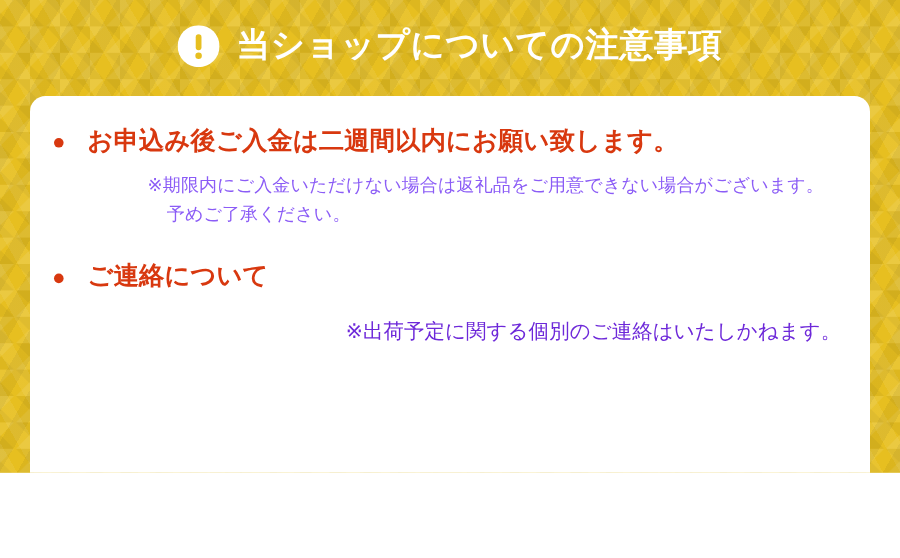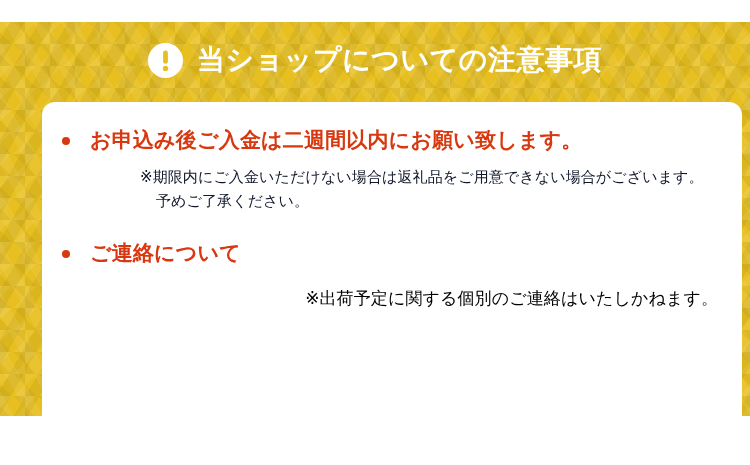--- a/index.html
+++ b/index.html
@@ -22,21 +22,20 @@
     box-sizing: border-box;
     background-color: #E7BF20;
     background-image:
       linear-gradient(135deg, rgba(255,255,255,0.085) 25%, transparent 25%,
                       transparent 75%, rgba(255,255,255,0.085) 75%),
       linear-gradient(45deg, rgba(0,0,0,0.045) 25%, transparent 25%,
                       transparent 75%, rgba(0,0,0,0.045) 75%);
     background-size: 25px 22px, 25px 22px;
     background-position: 0 0, 0 0;
     overflow: hidden;
-    margin-top: 22px;
   }
   
   .banner::before {
     content: "";
     position: absolute;
     inset: 0;
     background-image:
       repeating-linear-gradient(60deg,
         rgba(255,255,255,0.07) 0 12.5px,
         rgba(0,0,0,0.0) 12.5px 25px),
@@ -69,21 +68,21 @@
     font-size: 28px;
     font-weight: bold;
     letter-spacing: 0.5px;
     line-height: 1;
     white-space: nowrap;
   }
 
   
   .card {
     position: absolute;
-    left: 42px;
+    left: 25px;
     top: 80px;
     width: 700px;
     height: 363px;
     background: #FFFFFF;
     border-radius: 13px;
     box-sizing: border-box;
     padding: 22px 24px 10px 20px;
     z-index: 2;
   }
 
@@ -113,35 +112,35 @@
     color: #D8380F;
     font-size: 21px;
     font-weight: bold;
     line-height: 1.5;
     letter-spacing: 0.2px;
   }
 
   
   .note {
     margin: 9px 0 0 78px;
-    color: #0f172a;
+    color: #8b5cf6;
     font-size: 15px;
     line-height: 1.62;
     letter-spacing: 0.1px;
     text-indent: -16px;
     padding-left: 16px;
     max-width: 600px;
   }
   .note.plain {
     text-indent: 0;
     padding-left: 16px;
     margin-top: 4px;
   }
   .note.red {
-    color: #000000;
+    color: #6d28d9;
     font-size: 17px;
     margin-top: 16px;
     text-indent: -18px;
     padding-left: 18px;
   }
 
   
 </style>
 </head>
 <body>

